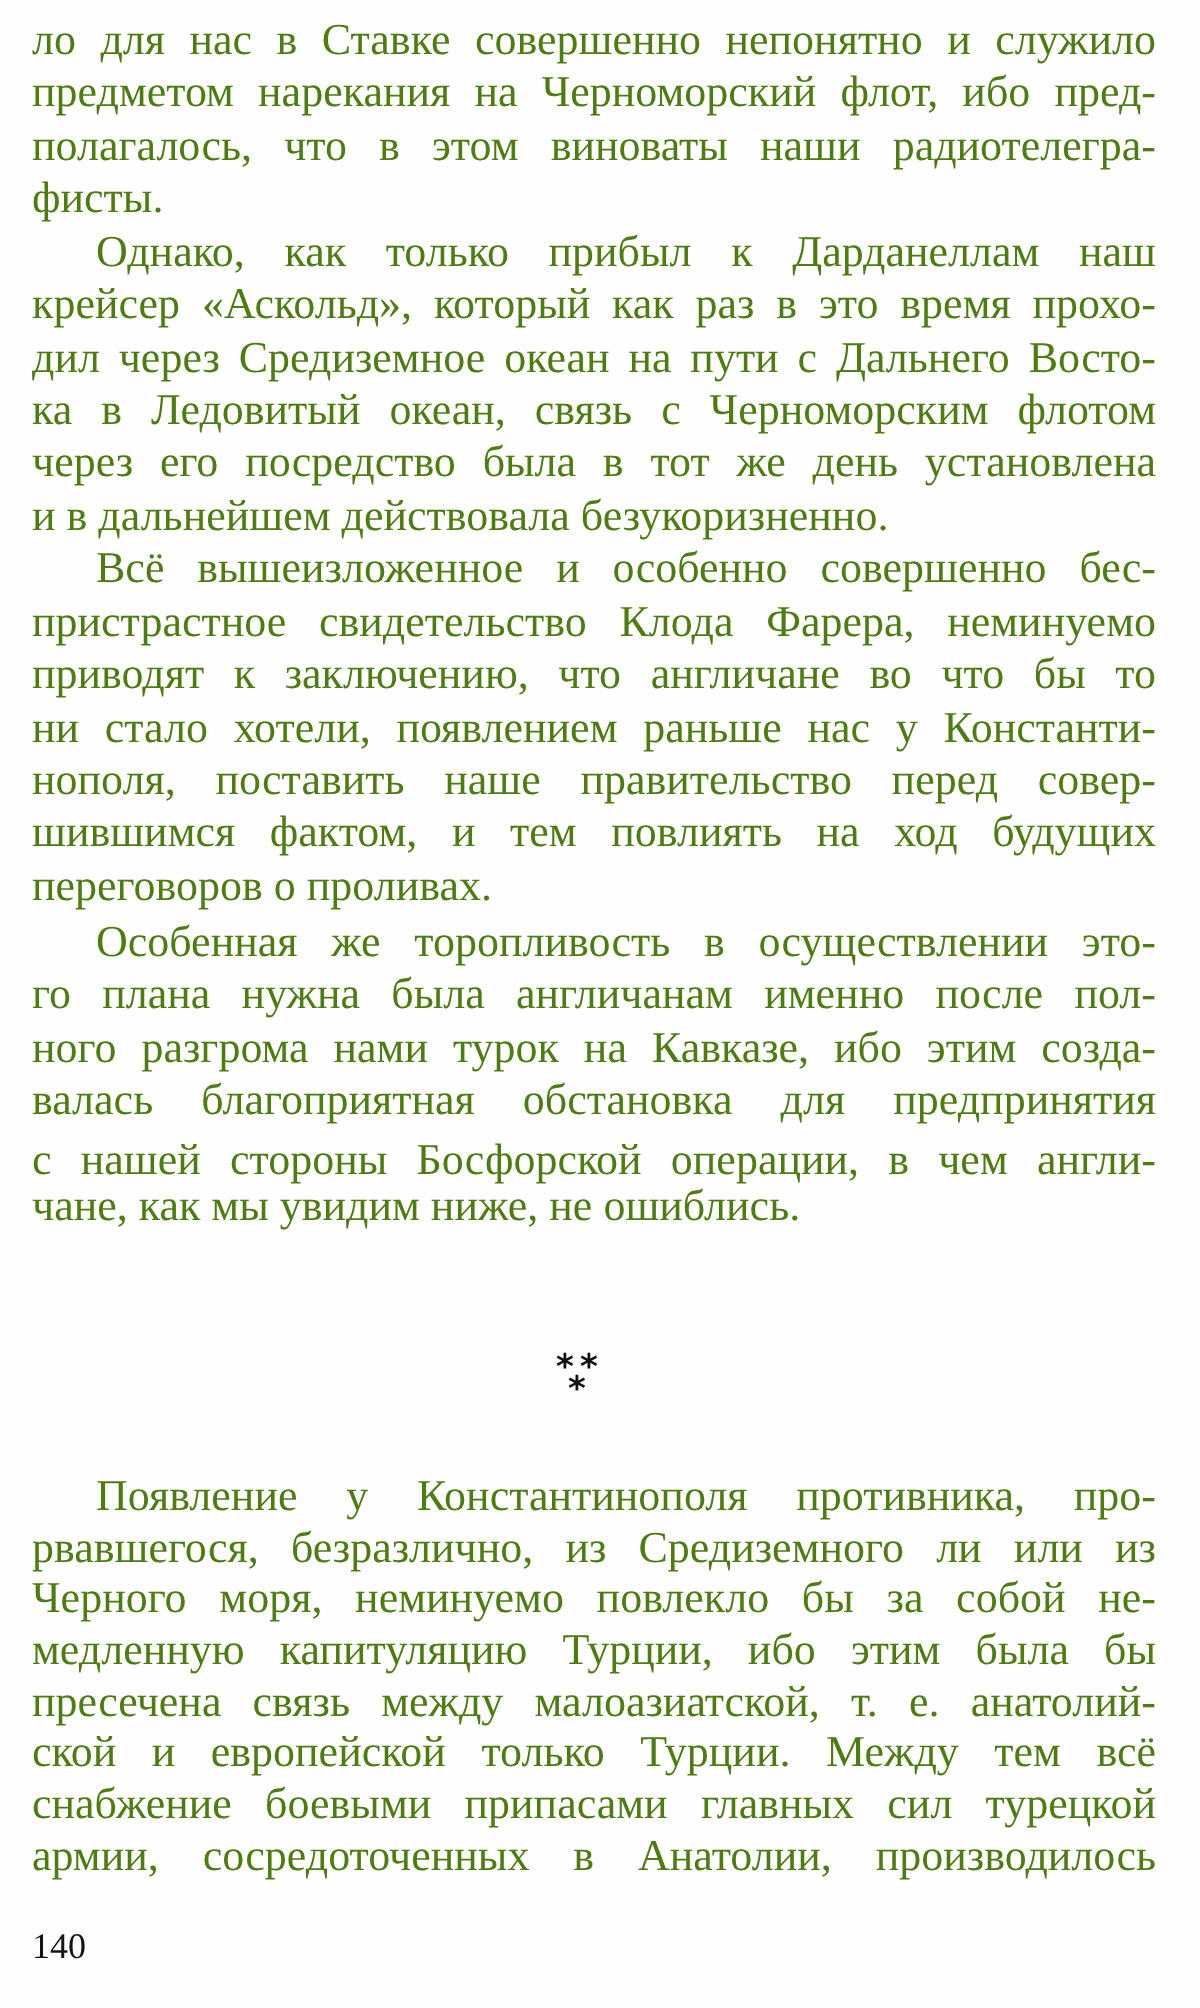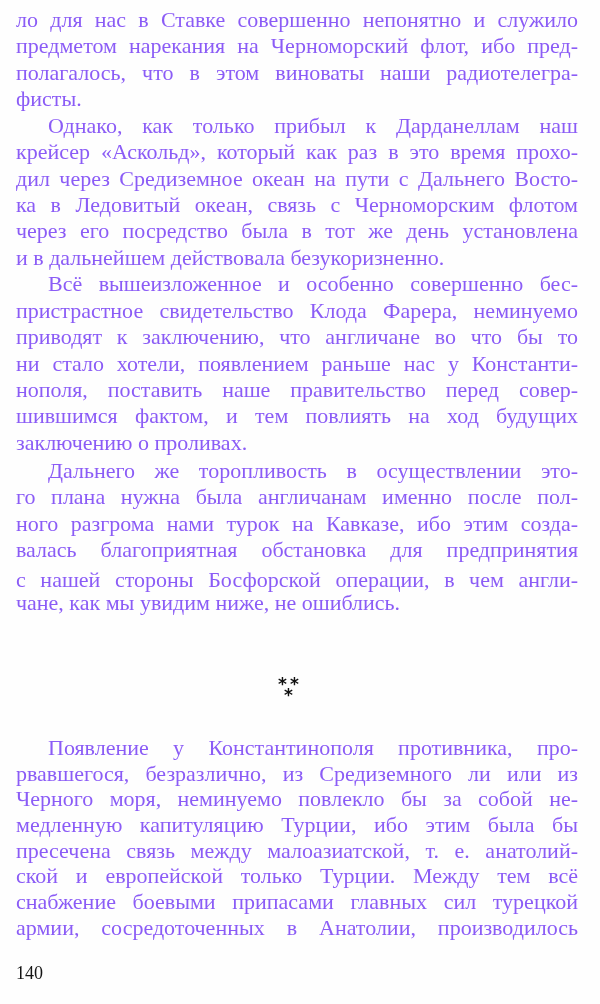--- a/index.html
+++ b/index.html
@@ -1,21 +1,21 @@
 <!DOCTYPE html>
 <html><head>
 <meta charset="utf-8">
 <style>
   html, body { margin: 0; padding: 0; background: #ffffff; }
   body { width: 600px; height: 1004px; position: relative; overflow: hidden; }
   .page { position: absolute; left: 0; top: 0; width: 600px; height: 1004px; background: #fefefe; }
   .line {
     position: absolute; left: 16px; width: 562px;
     font-family: "Liberation Serif", "DejaVu Serif", serif;
-    font-size: 22px; color: #8b5cf6; white-space: nowrap;
+    font-size: 22px; color: #4d7c0f; white-space: nowrap;
     text-align: justify; text-align-last: justify;
     line-height: 26px; height: 26px;
   }
   .line.indent { left: 48px; width: 530px; }
   .line.last { text-align-last: left; }
   .stars {
     position: absolute; left: 278px; top: 670px; width: 40px; height: 40px;
     font-family: "DejaVu Sans", sans-serif; font-weight: bold; color: #111;
   }
   .stars .s { position: absolute; font-size: 17px; line-height: 17px; }
@@ -42,23 +42,23 @@
     <div class="line" style="top:192px">ка в Ледовитый океан, связь с Черноморским флотом</div>
     <div class="line" style="top:218px">через его посредство была в тот же день установлена</div>
     <div class="line last" style="top:245px">и в дальнейшем действовала безукоризненно.</div>
 
     <div class="line indent" style="top:271px">Всё вышеизложенное и особенно совершенно бес-</div>
     <div class="line" style="top:298px">пристрастное свидетельство Клода Фарера, неминуемо</div>
     <div class="line" style="top:324px">приводят к заключению, что англичане во что бы то</div>
     <div class="line" style="top:351px">ни стало хотели, появлением раньше нас у Константи-</div>
     <div class="line" style="top:377px">нополя, поставить наше правительство перед совер-</div>
     <div class="line" style="top:403px">шившимся фактом, и тем повлиять на ход будущих</div>
-    <div class="line last" style="top:430px">заключению о проливах.</div>
+    <div class="line last" style="top:430px">переговоров о проливах.</div>
 
-    <div class="line indent" style="top:458px">Дальнего же торопливость в осуществлении это-</div>
+    <div class="line indent" style="top:458px">Особенная же торопливость в осуществлении это-</div>
     <div class="line" style="top:484px">го плана нужна была англичанам именно после пол-</div>
     <div class="line" style="top:511px">ного разгрома нами турок на Кавказе, ибо этим созда-</div>
     <div class="line" style="top:537px">валась благоприятная обстановка для предпринятия</div>
     <div class="line" style="top:567px">с нашей стороны Босфорской операции, в чем англи-</div>
     <div class="line last" style="top:590px">чане, как мы увидим ниже, не ошиблись.</div>
   </div>
 
   <div class="stars">
     <span class="s" style="left:0px;top:6px">*</span>
     <span class="s" style="left:12px;top:6px">*</span>

